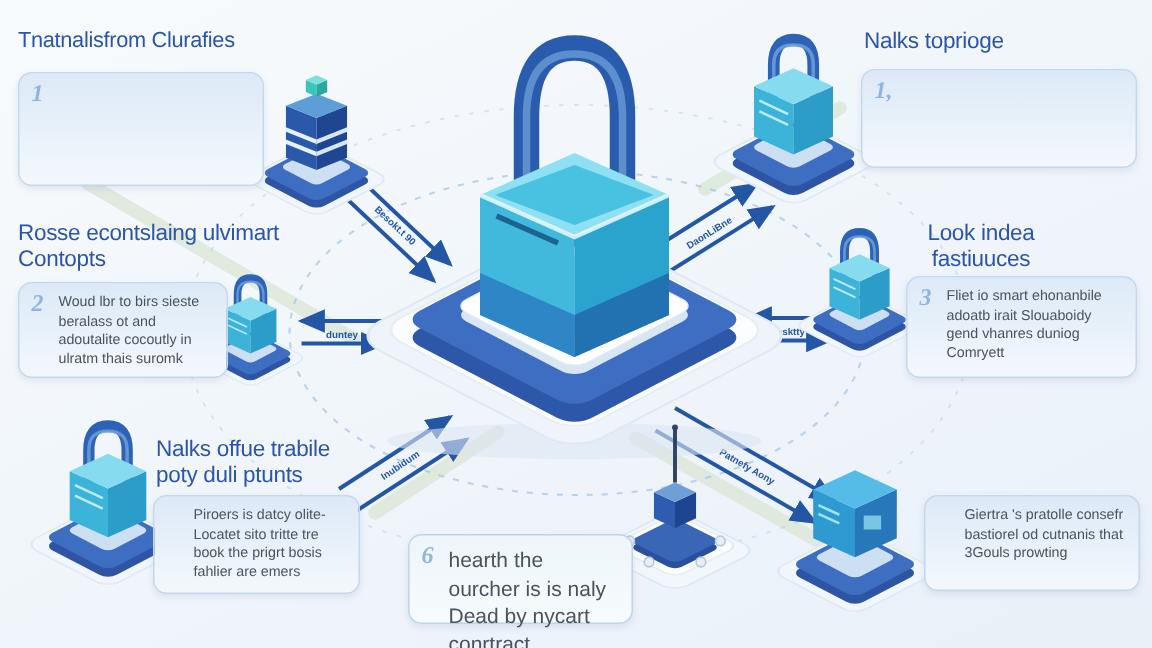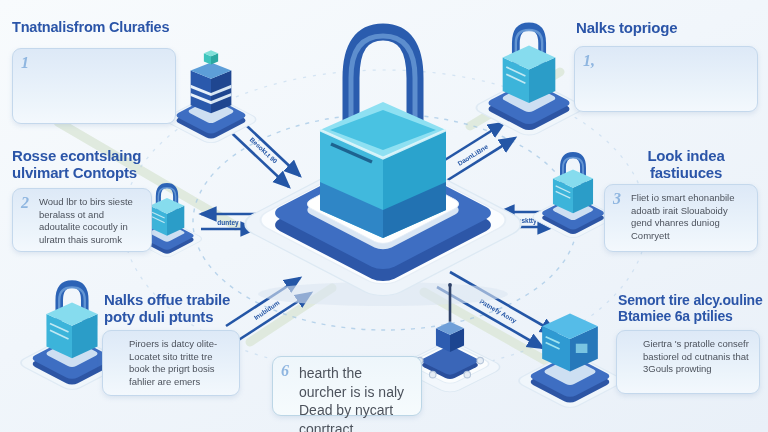--- a/index.html
+++ b/index.html
@@ -4,21 +4,21 @@
 <style>
   html,body{margin:0;padding:0;}
   #canvas{
     position:relative;width:768px;height:432px;overflow:hidden;
     background:linear-gradient(155deg,#f8fbfd 0%,#f1f6fb 45%,#e9f0f8 100%);
     font-family:"Liberation Sans",sans-serif;
   }
   .abs{position:absolute;}
   svg{display:block;}
   .heading{
-    color:#2b55a8;font-weight:700;font-size:14.5px;line-height:1.12;
+    color:#2b55a8;font-weight:400;font-size:14.5px;line-height:1.12;
     letter-spacing:-0.2px;
   }
   .callout-box{
     position:absolute;box-sizing:border-box;
     background:linear-gradient(180deg,#dde9f7 0%,#ecf4fb 70%,#f3f8fd 100%);
     border:1.5px solid #c4d8ec;border-radius:9px;
     box-shadow:0 2px 5px rgba(110,145,190,.18);
     padding:7px 9px 6px 26px;
   }
   .callout-box.no-marker{}
@@ -211,27 +211,26 @@
   <div class="abs heading" style="left:104px;top:292px;width:142px;font-size:15px">Nalks offue trabile poty duli ptunts</div>
   <div class="callout-box no-marker" style="left:102px;top:330px;width:138px;height:66px">
     <div class="body">Piroers is datcy olite- Locatet sito tritte tre book the prigrt bosis fahlier are emers</div>
   </div>
 
   <div class="abs heading" style="left:576px;top:20px;width:180px;font-size:15px">Nalks toprioge</div>
   <div class="callout-box" style="left:574px;top:46px;width:184px;height:66px">
     <span class="marker">1,</span>
   </div>
 
-  <div class="abs heading" style="left:620px;top:148px;width:132px;font-size:15px;text-align:center">Look indea fastiuuces</div>
+  <div class="abs heading" style="left:588px;top:148px;width:132px;font-size:15px;text-align:center">Look indea fastiuuces</div>
   <div class="callout-box" style="left:604px;top:184px;width:154px;height:68px">
     <span class="marker">3</span>
     <div class="body">Fliet io smart ehonanbile adoatb irait Slouaboidy gend vhanres duniog Comryett</div>
   </div>
 
-  <div class="abs heading" style="left:618px;top:293px;width:148px;font-size:14px">Semort tire alcy.ouline Btamiee 6a ptilies</div>
   <div class="callout-box no-marker" style="left:616px;top:330px;width:144px;height:64px">
     <div class="body">Giertra 's pratolle consefr bastiorel od cutnanis that 3Gouls prowting</div>
   </div>
 
   <div class="callout-box" style="left:272px;top:356px;width:150px;height:60px;background:linear-gradient(180deg,#eef6fb,#f6fbfd);border-color:#bcd6e6">
     <span class="marker">6</span>
     <div class="body" style="font-size:14px">hearth the ourcher is is naly Dead by nycart conrtract.</div>
   </div>
 
 </div>

